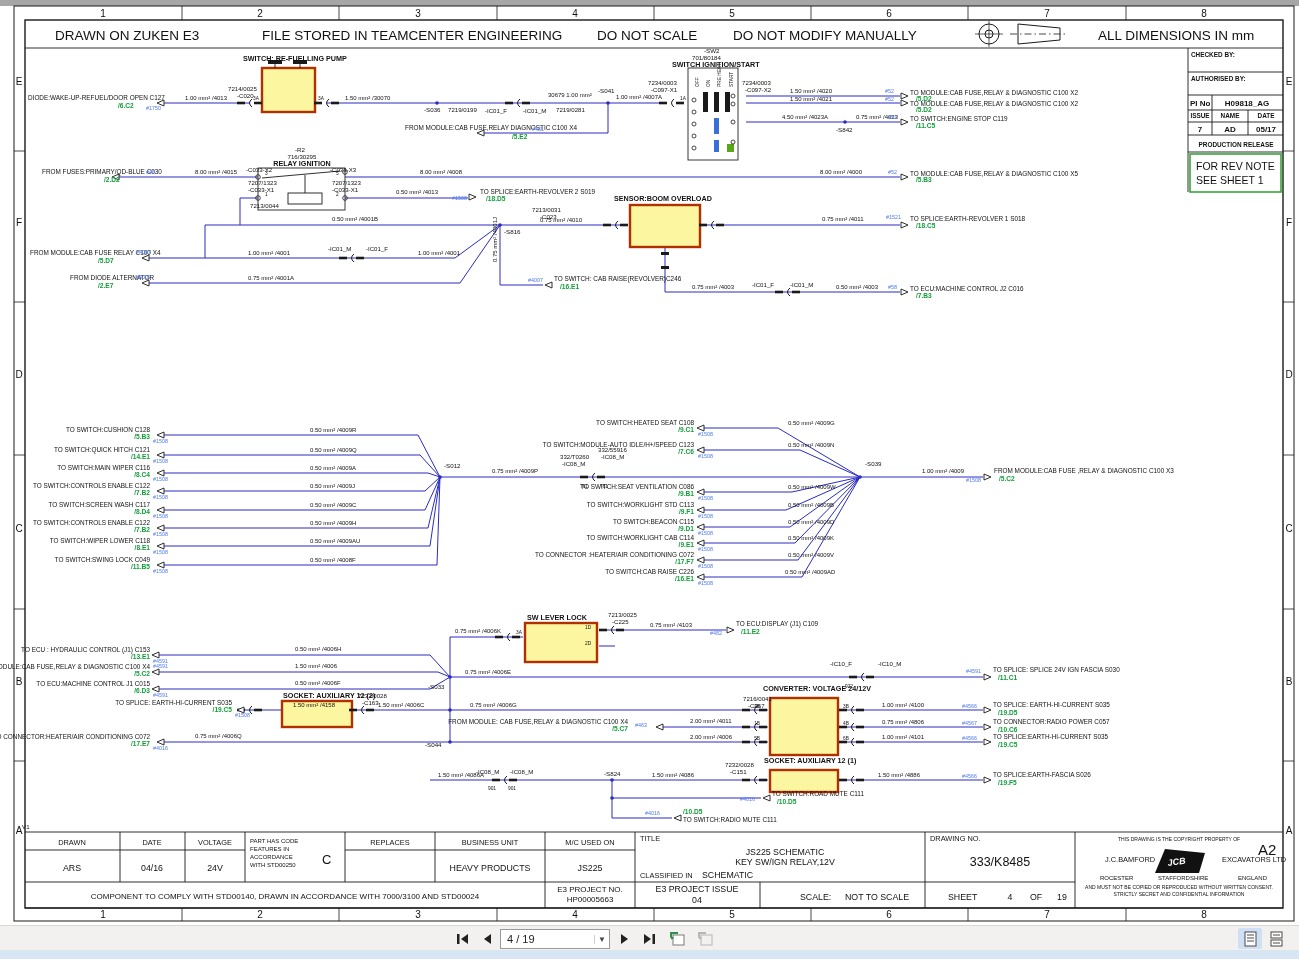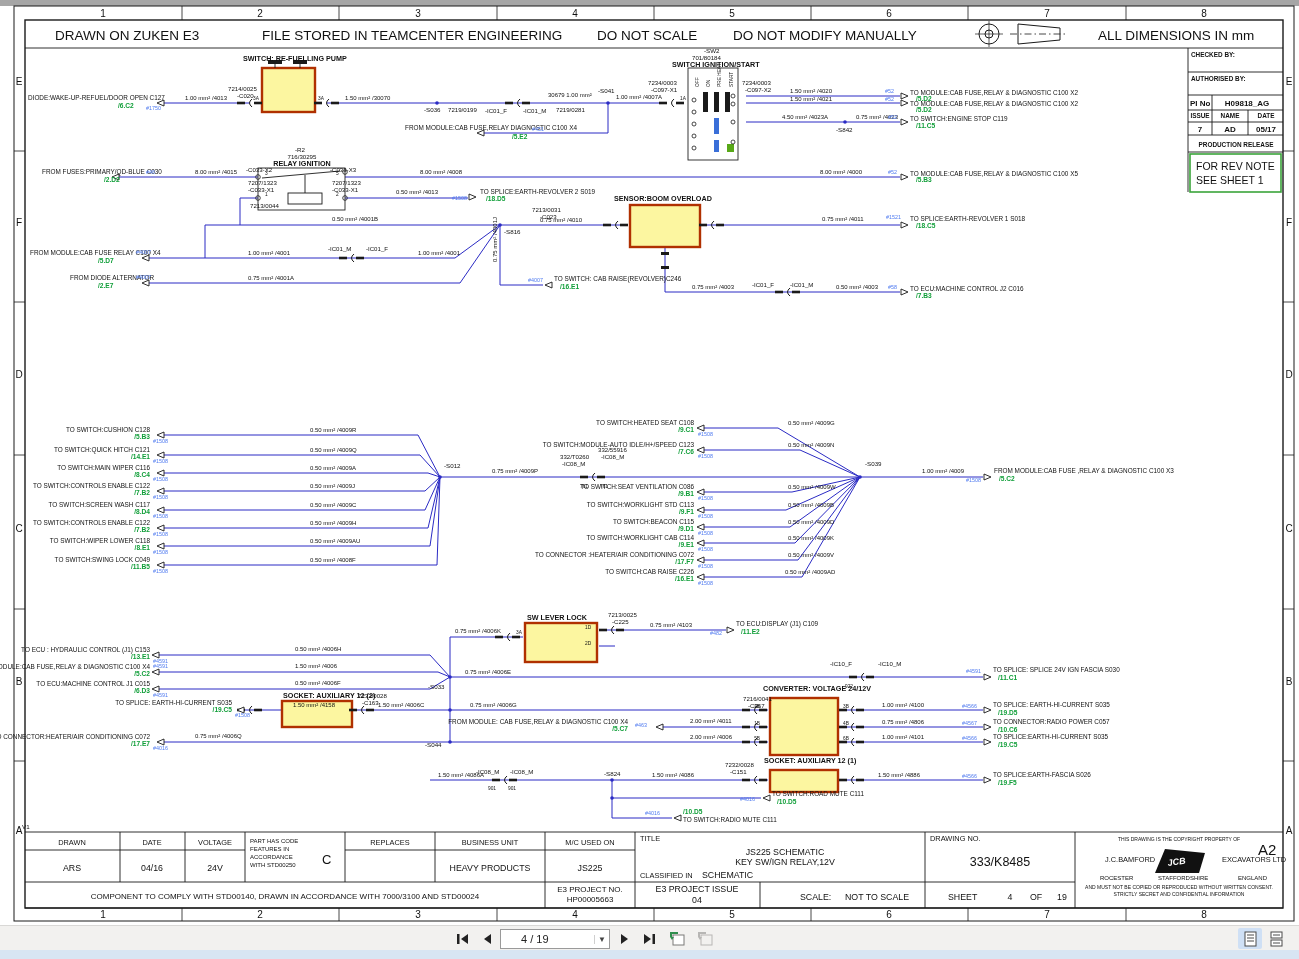--- a/index.html
+++ b/index.html
@@ -32,21 +32,21 @@
   .c-rv{font-size:8px;font-weight:bold;}
   .c-c12{font-size:13px;}
   .c-logo{font-size:9px;font-weight:bold;font-style:italic;fill:#fff;}
   
   #toolbar{position:absolute;left:0;top:925px;width:1299px;height:25px;background:#f2f1ef;
            border-top:1px solid #d9d8d6;}
   .tbtn{position:absolute;top:2px;width:22px;height:21px;display:flex;align-items:center;
         justify-content:center;cursor:pointer;border-radius:2px;}
   #pagebox{position:absolute;left:500px;top:3px;width:108px;height:18px;background:#fff;
            border:1px solid #9a9a9a;font-size:11px;color:#222;display:flex;align-items:center;}
-  #pagebox .pval{flex:1;padding-left:20px;}
+  #pagebox .pval{flex:1;padding-left:6px;}
   #pagebox .caret{width:14px;text-align:center;color:#444;font-size:8px;border-left:1px solid #cfcfcf;}
   #bottomstrip{position:absolute;left:0;top:950px;width:1299px;height:9px;background:#d8e5f3;}
   .viewbtn{position:absolute;top:2px;width:24px;height:21px;display:flex;align-items:center;justify-content:center;border-radius:2px;}
   .active-view{background:#cfe0f5;}
 </style>
 </head>
 <body>
 <div id="stage">
 
 <div id="topstrip"></div>

